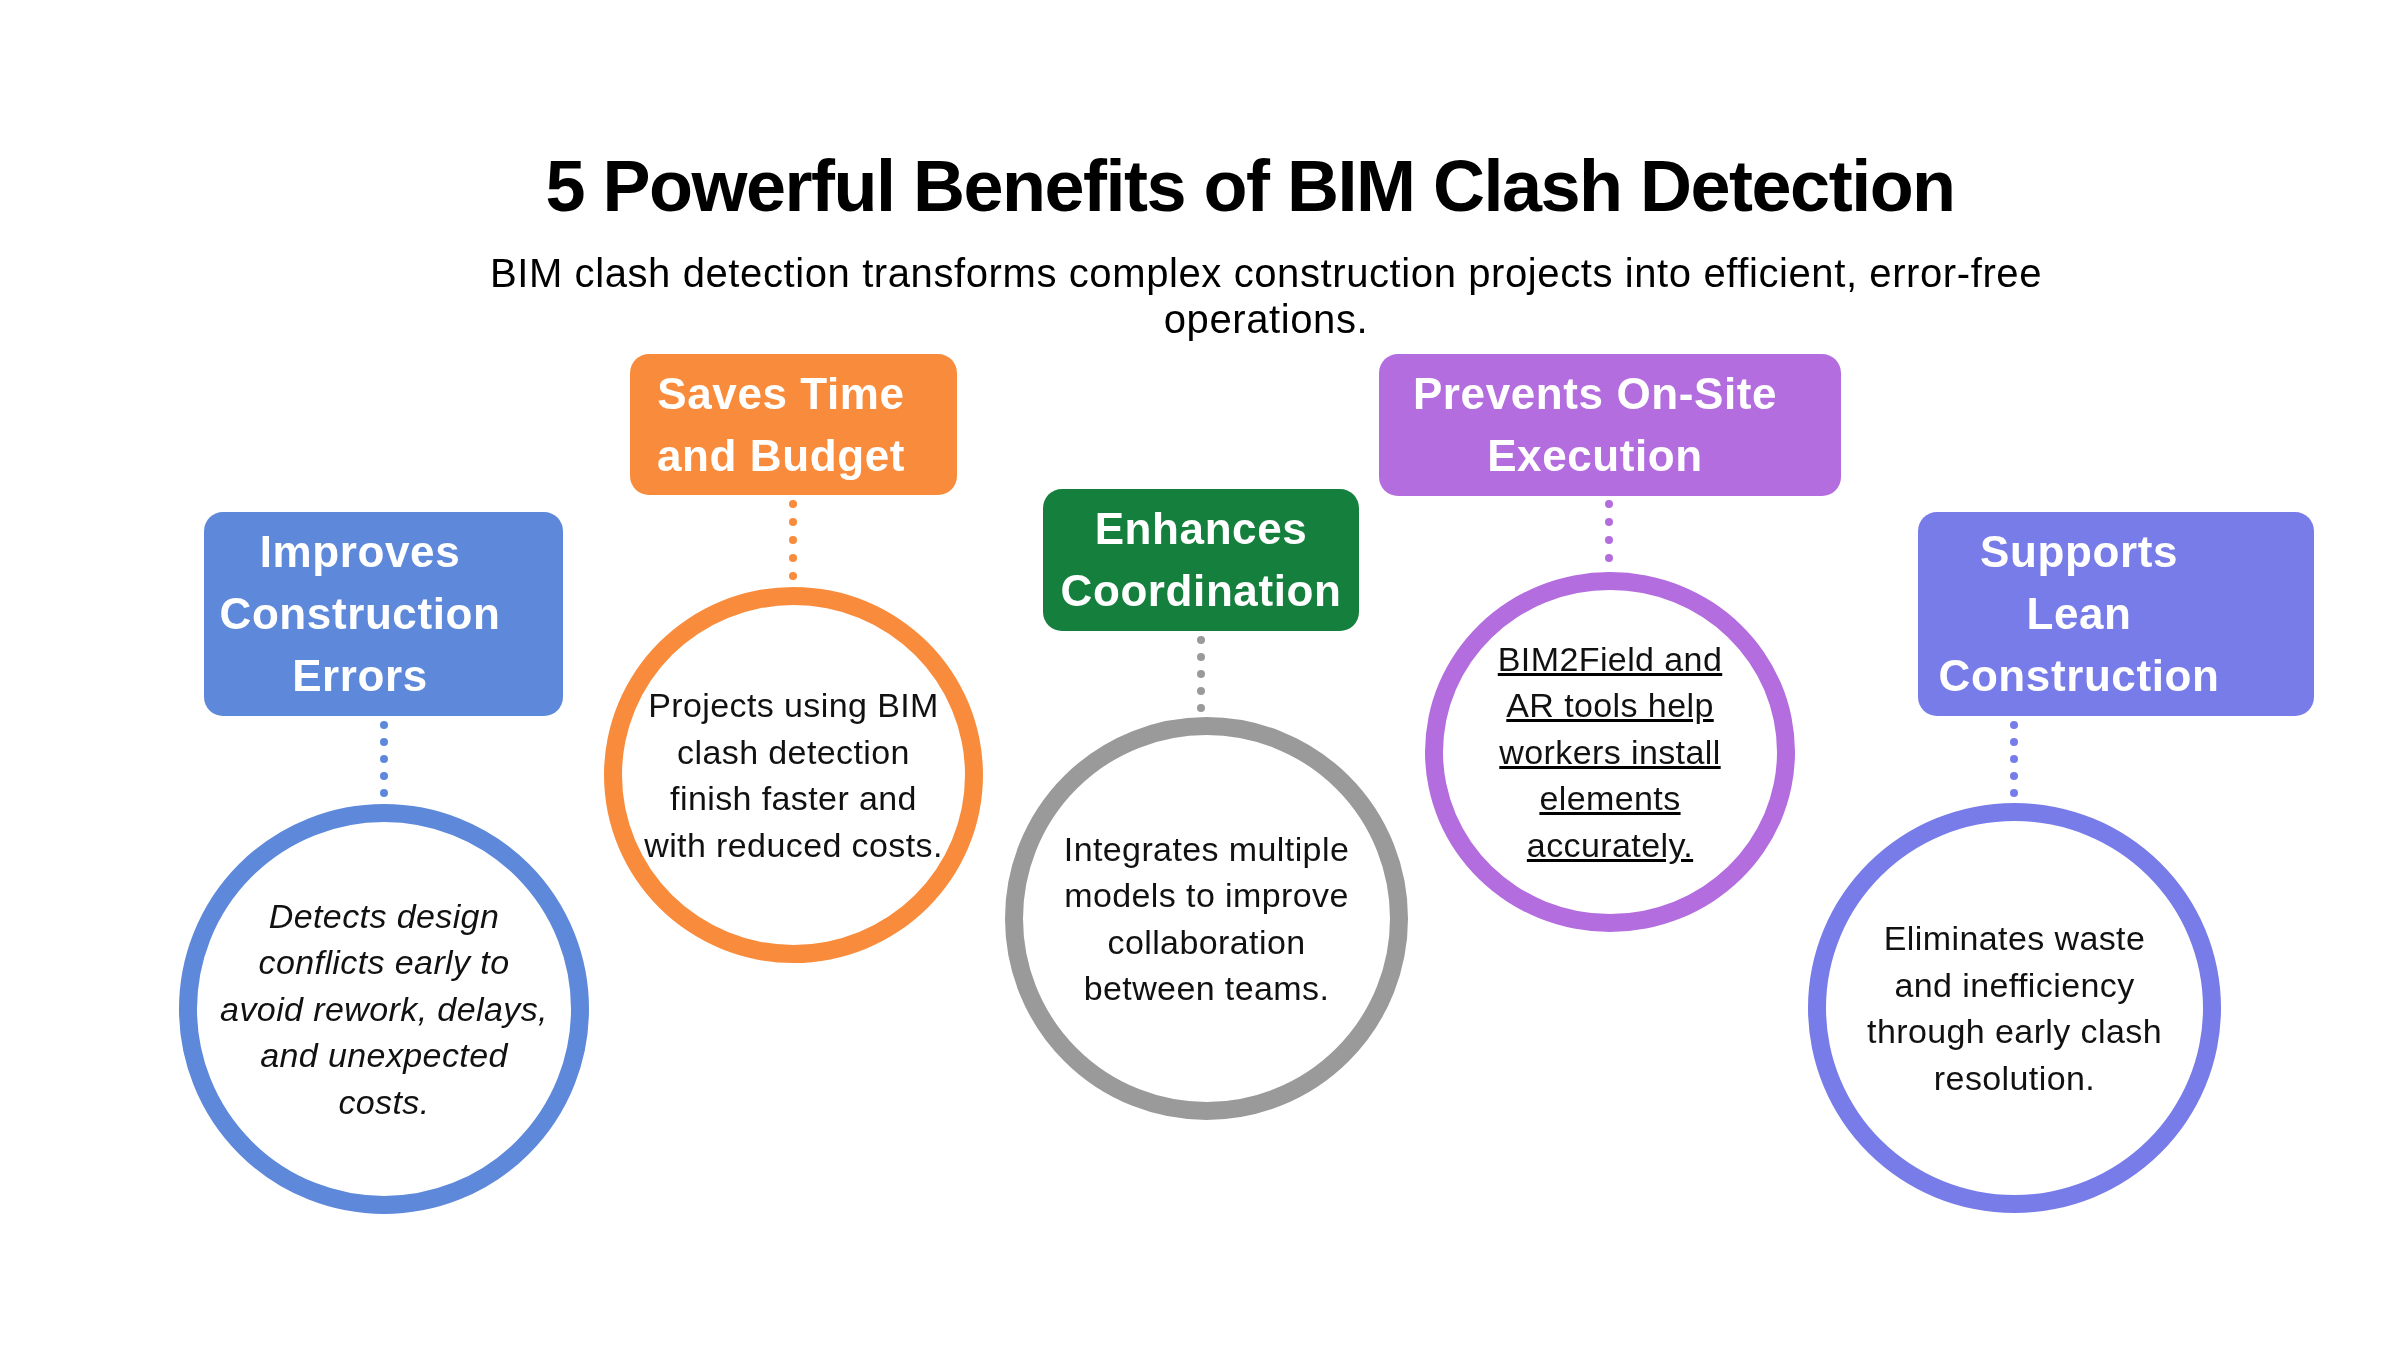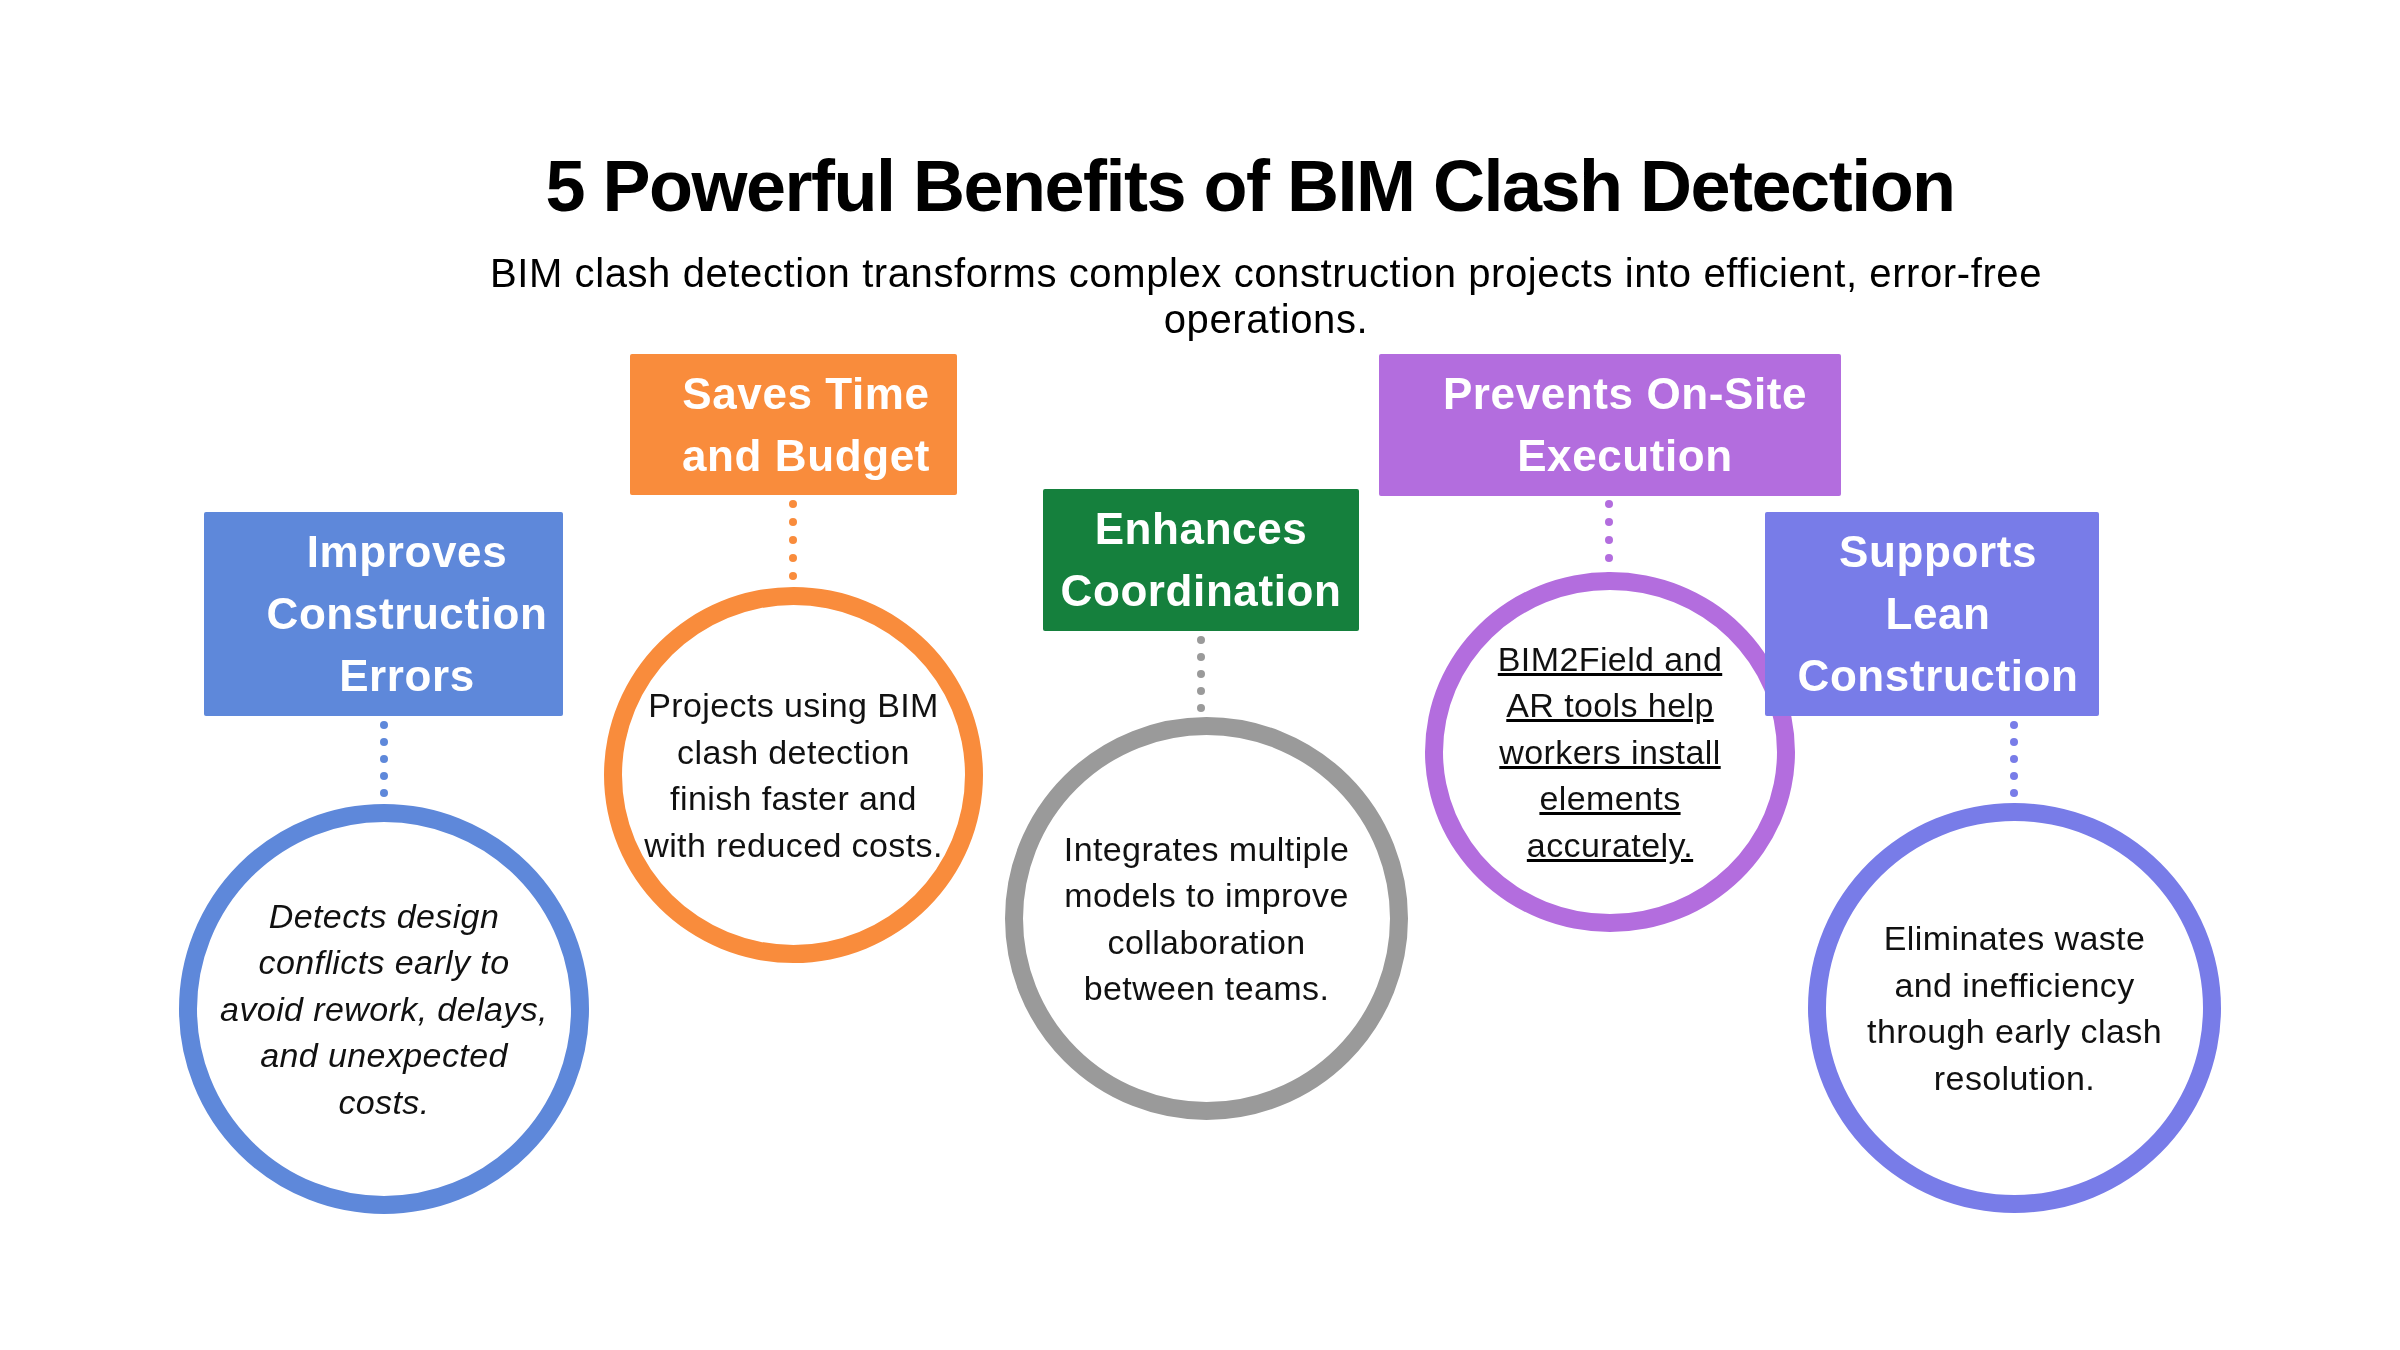--- a/index.html
+++ b/index.html
@@ -33,29 +33,29 @@
     width: 1700px;
     top: 234px;
     text-align: center;
     font-size: 40px;
     line-height: 46px;
     letter-spacing: 0.6px;
     margin: 16px;
   }
   .box {
     position: absolute;
-    border-radius: 2px;
+    border-radius: 19px;
     color: #ffffff;
     font-weight: bold;
     font-size: 44px;
     line-height: 62px;
     letter-spacing: 0.6px;
     display: flex;
     align-items: center;
-    justify-content: flex-end;
+    justify-content: flex-start;
     text-align: center;
     box-sizing: border-box;
     padding: 0 6px;
   }
   .box span { display: block; }
   .dots {
     position: absolute;
     width: 8px;
   }
   .dot {
@@ -149,21 +149,21 @@
       <div class="dot" style="top: 36px; background: rgb(179, 109, 222);"></div>
       <div class="dot" style="top: 54px; background: rgb(179, 109, 222);"></div>
       <div class="dot" style="top: 72px; background: rgb(179, 109, 222);"></div>
     </div>
   <div class="circle" style="left: 1425px; top: 572px; width: 370px; height: 360px; border-color: rgb(179, 109, 222); text-decoration: underline;">
     <div class="desc" style="width:270px;">BIM2Field and AR tools help workers install elements accurately.</div>
   </div>
 </div>
 
 <div class="benefit">
-  <div class="box" style="left: 1765px; top: 512px; width: 334px; height: 204px; background: rgb(120, 124, 232);">
+  <div class="box" style="left: 1918px; top: 512px; width: 396px; height: 204px; background: rgb(120, 124, 232);">
     <span style="width:310px;">Supports Lean Construction</span>
   </div>
   <div class="dots" style="left:2010px; top:721px; height:76px;">
       <div class="dot" style="top: 0px; background: rgb(120, 124, 232);"></div>
       <div class="dot" style="top: 17px; background: rgb(120, 124, 232);"></div>
       <div class="dot" style="top: 34px; background: rgb(120, 124, 232);"></div>
       <div class="dot" style="top: 51px; background: rgb(120, 124, 232);"></div>
       <div class="dot" style="top: 68px; background: rgb(120, 124, 232);"></div>
     </div>
   <div class="circle" style="left: 1808px; top: 803px; width: 413px; height: 410px; border-color: rgb(120, 124, 232);">

